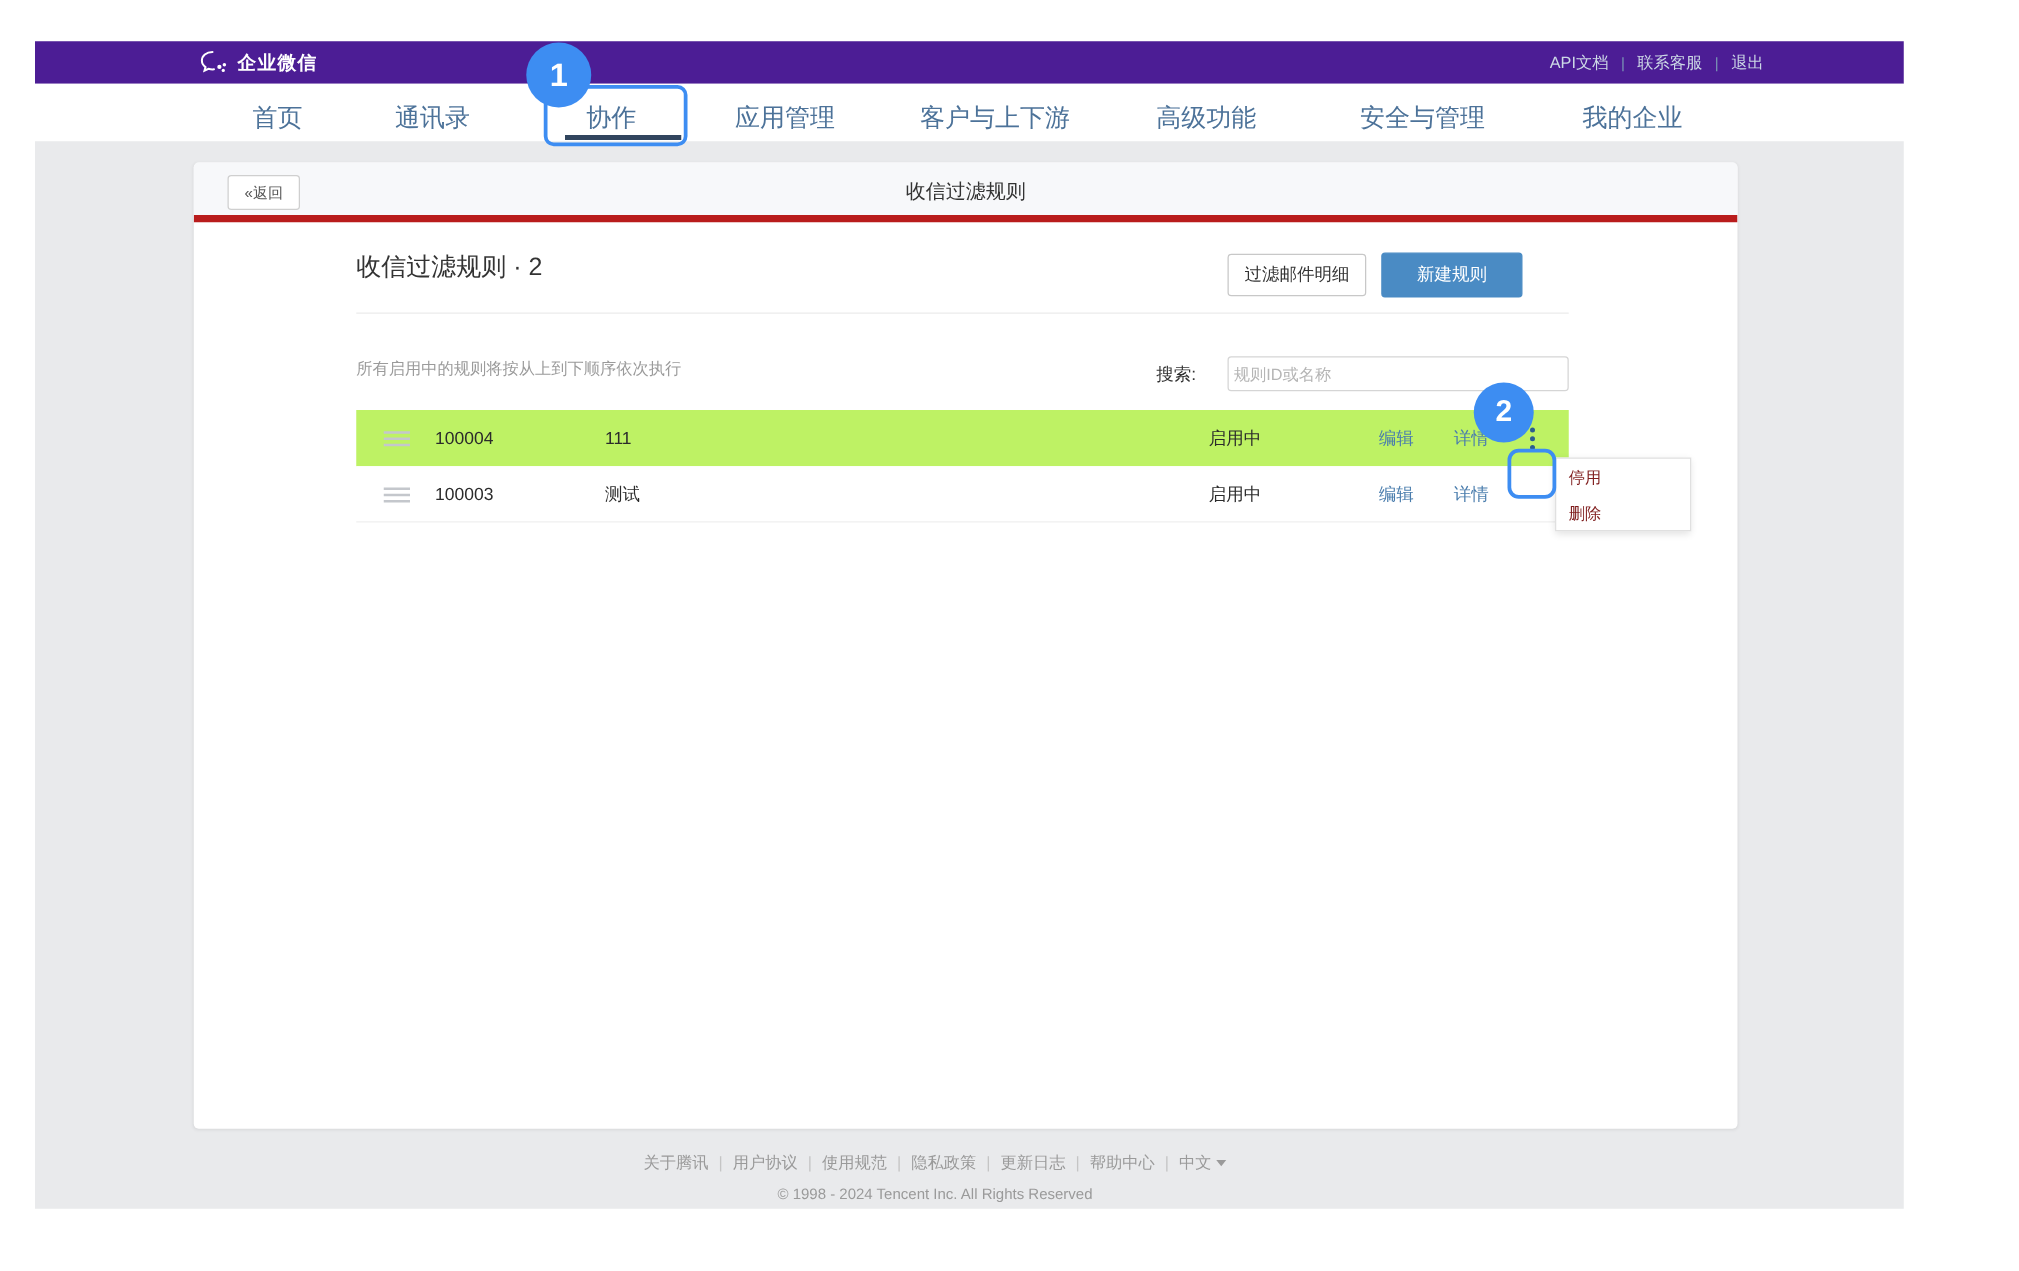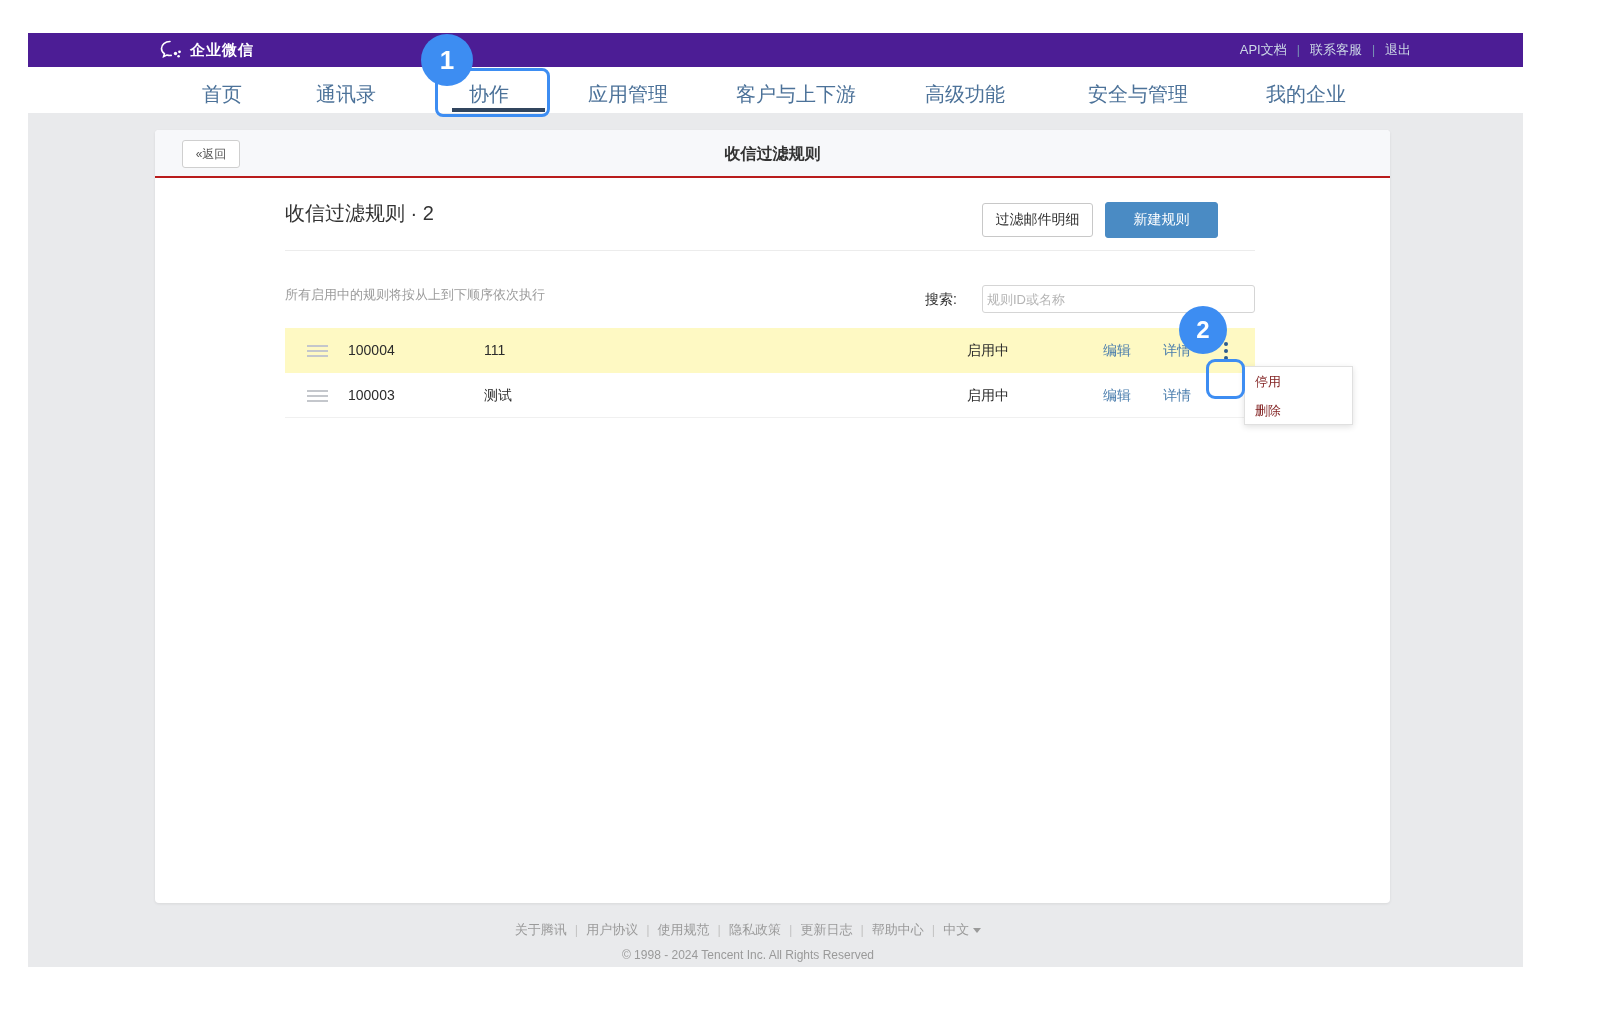--- a/index.html
+++ b/index.html
@@ -18,42 +18,42 @@
   
   .navbar { position:absolute; left:28px; top:67px; width:1495px; height:46px; background:#fff; }
   .nav-item { position:absolute; top:14px; transform:translateX(-50%); font-size:20px; color:#4c7299; cursor:pointer; white-space:nowrap; }
   .nav-underline { position:absolute; left:424px; top:41px; width:93px; height:4px; background:#31455e; }
 
   
   .body { position:absolute; left:28px; top:113px; width:1495px; height:854px; background:#e9eaec; }
 
   
   .card { position:absolute; left:127px; top:17px; width:1235px; height:773px; background:#fff; border-radius:4px; box-shadow:0 1px 3px rgba(0,0,0,0.08); }
-  .card-header { position:absolute; left:0; top:0; width:100%; height:48px; background:#f7f8fa; border-bottom:2px solid #b91c1c; border-radius:4px 4px 0 0; }
+  .card-header { position:absolute; left:0; top:0; width:100%; height:48px; background:#f7f8fa; border-bottom:6px solid #b91c1c; border-radius:4px 4px 0 0; }
   .back-btn { position:absolute; left:27px; top:10px; width:58px; height:28px; background:#fff; border:1px solid #cfcfcf; border-radius:3px; font-size:12px; color:#555; cursor:pointer; font-family:inherit; }
-  .card-header-title { position:absolute; left:0; top:0; width:100%; height:33px; line-height:48px; text-align:center; font-size:16px; font-weight:bold; color:#333; }
+  .card-header-title { position:absolute; left:0; top:0; width:100%; height:33px; line-height:48px; text-align:center; font-size:16px; font-weight:normal; color:#333; }
 
   .section-title { position:absolute; left:130px; top:70px; font-size:20px; color:#333; }
   .btn { font-family:inherit; font-size:14px; border-radius:3px; cursor:pointer; }
   .btn-plain { position:absolute; left:827px; top:73px; width:111px; height:34px; background:#fff; border:1px solid #c8c8c8; color:#333; }
   .btn-primary { position:absolute; left:950px; top:72px; width:113px; height:36px; background:#4a8bc4; border:1px solid #4a8bc4; color:#fff; }
   .section-divider { position:absolute; left:130px; top:120px; width:970px; height:1px; background:#ececec; }
 
   .rules-note { position:absolute; left:130px; top:156px; font-size:13px; color:#9b9b9b; }
   .search-label { position:absolute; left:770px; top:155px; font-size:14px; color:#333; line-height:28px; }
   .search-input { position:absolute; left:827px; top:155px; width:273px; height:28px; border:1px solid #d5d5d5; border-radius:3px; font-size:13px; color:#333; padding:0 4px; font-family:inherit; }
   .search-input::placeholder { color:#b5b5b5; }
 
   
   .table { position:absolute; left:130px; top:198px; width:970px; }
   .thead { position:relative; height:29px; border-top:1px solid #f0f0f0; }
   .th { position:absolute; top:7px; font-size:13px; color:#9b9b9b; }
   .th-sep { position:absolute; top:8px; width:1px; height:14px; background:#e3e3e3; }
   .trow { position:relative; height:45px; }
-  .trow.alt { background:#fef9c3; }
+  .trow.alt { background:#bef264; }
   .trow.plain { background:#fff; border-bottom:1px solid #f0f0f0; }
   .cell { position:absolute; top:0; height:45px; line-height:45px; font-size:14px; color:#2b2b2b; white-space:nowrap; }
   .cell-link { color:#4a7dad; cursor:pointer; }
   .drag-handle { position:absolute; left:22px; top:17px; width:21px; height:12px; border-top:2px solid #c4c7cc; border-bottom:2px solid #c4c7cc; cursor:grab; }
   .drag-handle::after { content:""; position:absolute; left:0; top:3px; width:100%; height:2px; background:#c4c7cc; }
   .more-btn { position:absolute; left:922px; top:4px; width:37px; height:37px; background:transparent; border:none; cursor:pointer; display:flex; flex-direction:column; align-items:center; justify-content:center; gap:3px; }
   .more-btn i { width:4px; height:4px; border-radius:50%; background:#2b5d8f; }
 
   
   .dropdown { position:absolute; left:1089px; top:236px; width:109px; height:59px; background:#fff; border:1px solid #e0e0e0; box-shadow:0 2px 6px rgba(0,0,0,0.12); z-index:20; }

